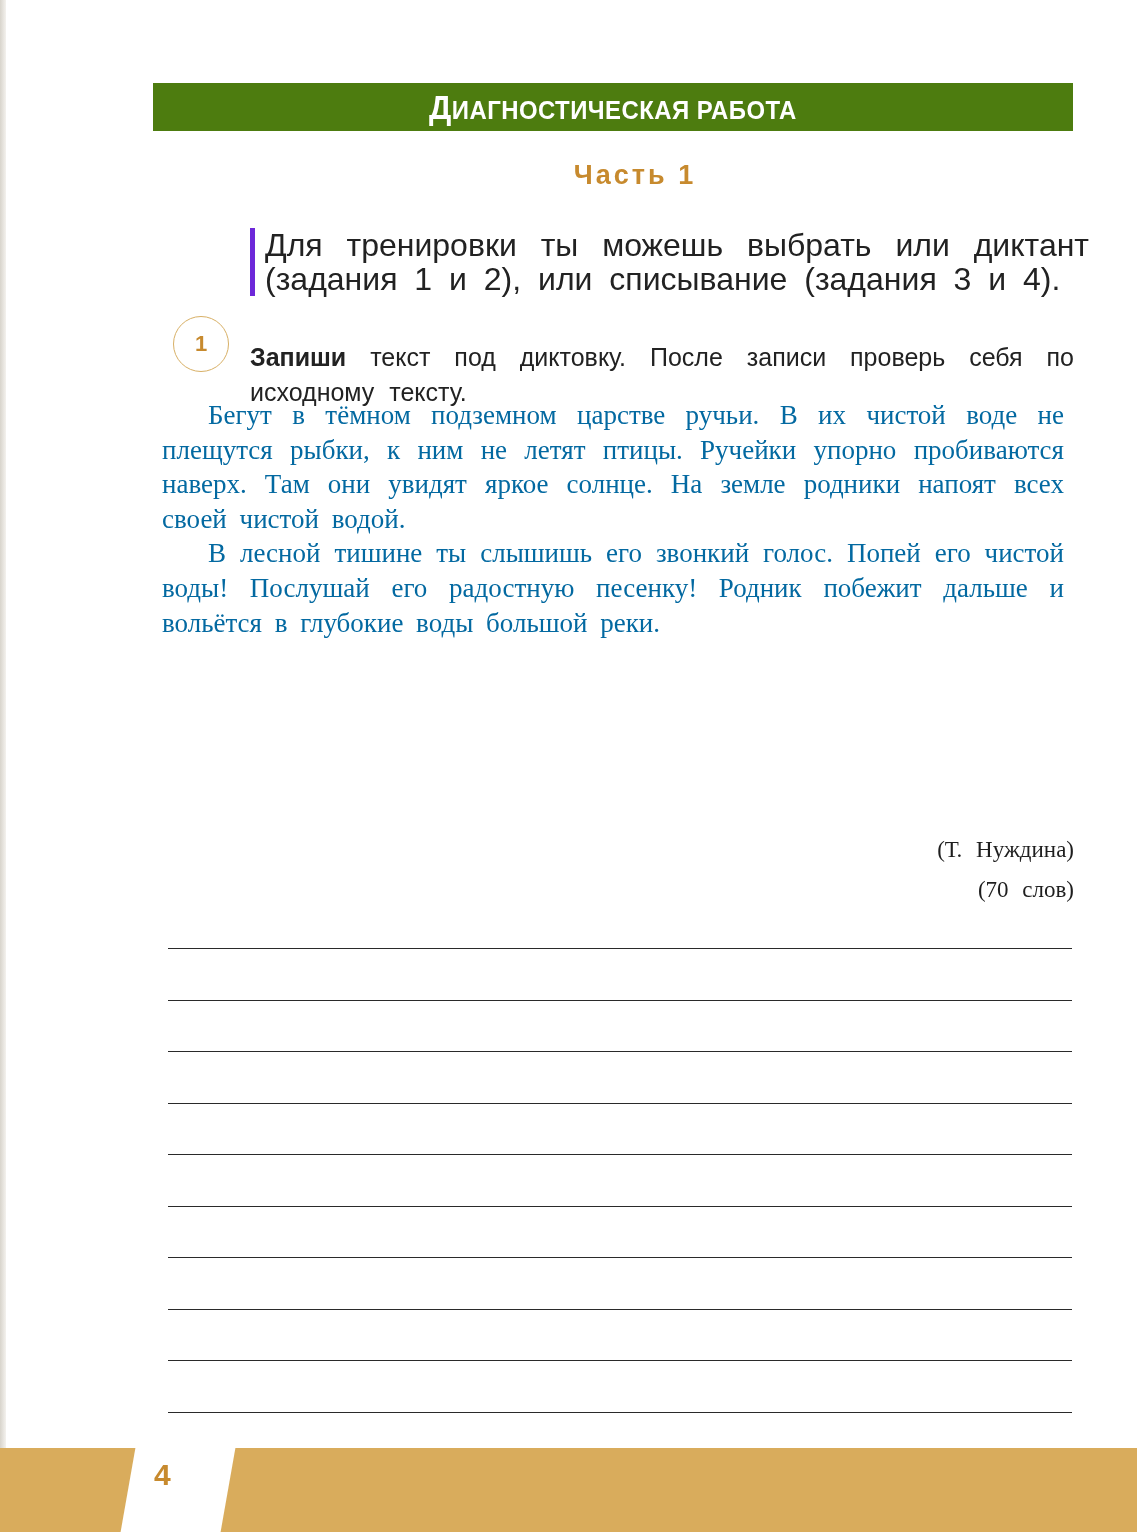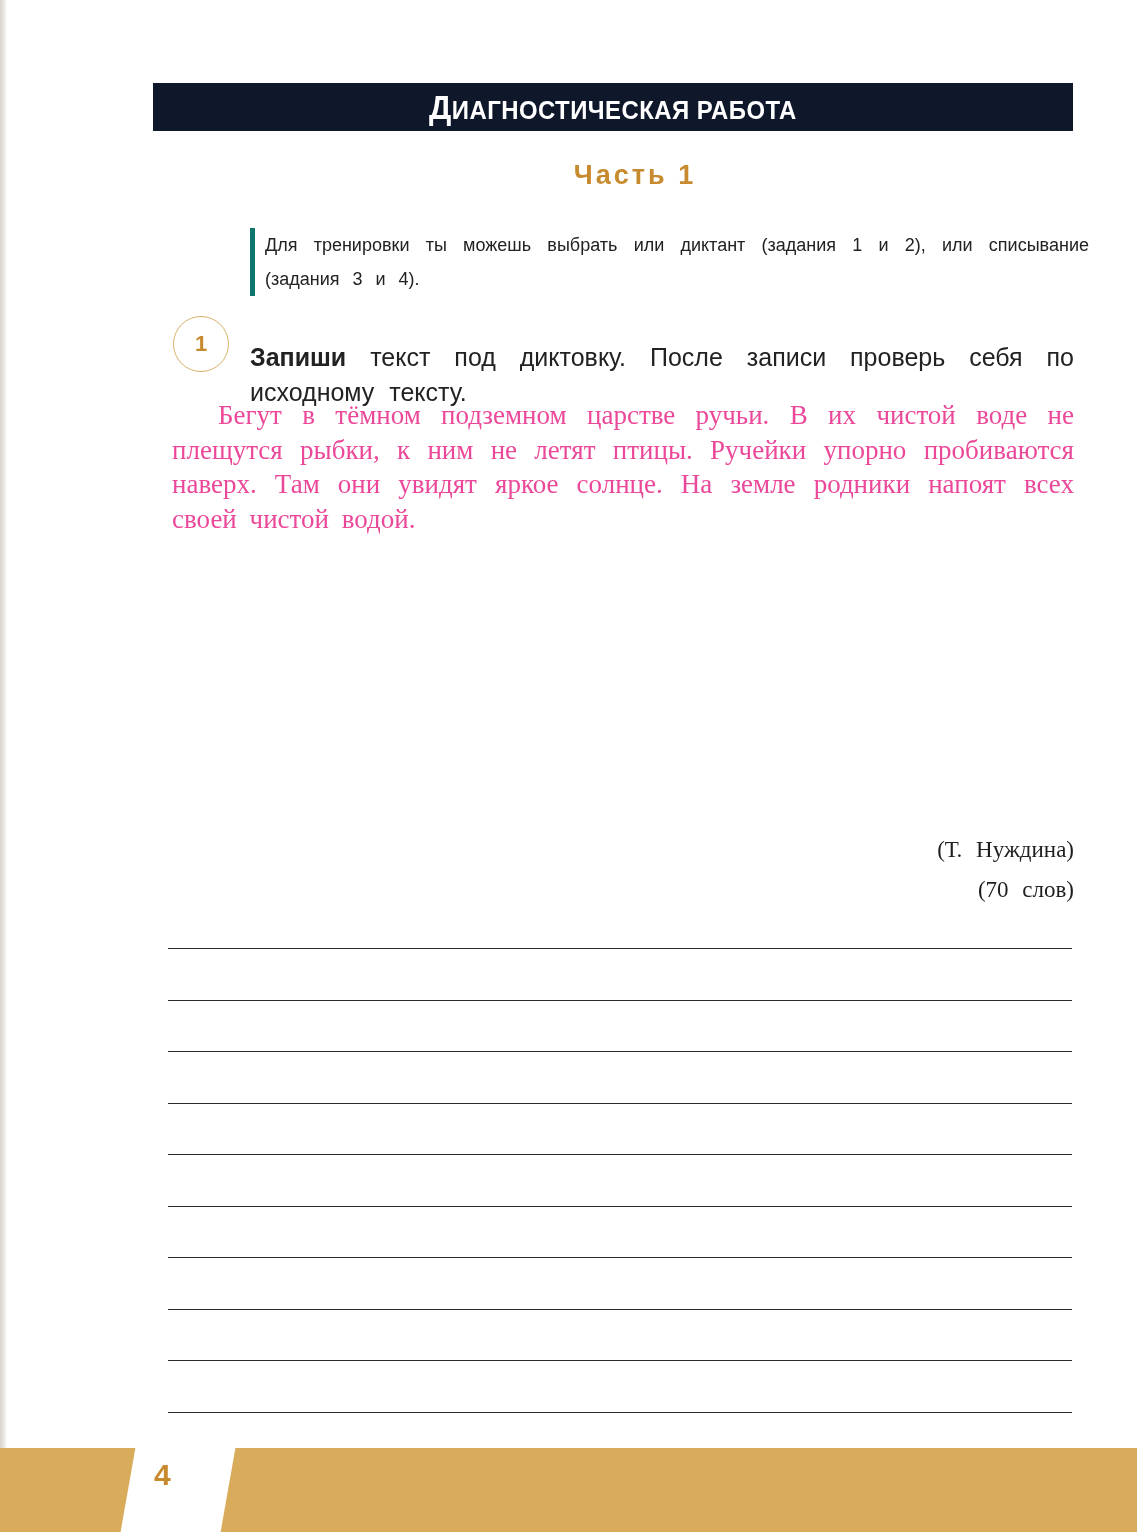--- a/index.html
+++ b/index.html
@@ -1,26 +1,26 @@
 <!DOCTYPE html>
 <html><head>
 <meta charset="utf-8">
 <style>
   html, body { margin:0; padding:0; }
   body { width:1137px; height:1532px; background:#ffffff; position:relative; overflow:hidden; font-family:"Liberation Sans", sans-serif; }
   .page-edge { position:absolute; left:0; top:0; width:6px; height:1532px; background:linear-gradient(to right,#d8d4cc,#f4f2ee); }
-  .header-bar { position:absolute; left:153px; top:83px; width:920px; height:48px; background:#0f172a; display:flex; align-items:center; justify-content:center; }
+  .header-bar { position:absolute; left:153px; top:83px; width:920px; height:48px; background:#4d7c0f; display:flex; align-items:center; justify-content:center; }
   .header-title { color:#ffffff; font-family:"Liberation Sans", sans-serif; font-weight:bold; font-size:26px; letter-spacing:0.5px; transform:scaleX(0.92); }
   .header-title .cap { font-size:34px; }
   .part-title { position:absolute; left:0; width:1270px; top:160px; text-align:center; color:#c78a2e; font-weight:bold; font-size:27px; letter-spacing:3px; }
-  .note { position:absolute; left:250px; top:228px; width:824px; border-left:5px solid #0f766e; padding-left:10px; font-size:18px; line-height:34px; color:#222; text-align:justify; word-spacing:8px; }
+  .note { position:absolute; left:250px; top:228px; width:824px; border-left:5px solid #6d28d9; padding-left:10px; font-size:32px; line-height:34px; color:#222; text-align:justify; word-spacing:8px; }
   .task-badge { position:absolute; left:173px; top:316px; width:54px; height:54px; border:1.5px solid #d8b066; border-radius:50%; display:flex; align-items:center; justify-content:center; color:#c78a2e; font-weight:bold; font-size:22px; }
   .task-text { position:absolute; left:250px; top:340px; width:824px; font-size:25px; line-height:35px; color:#222; text-align:justify; word-spacing:8px; }
   .task-text b { font-weight:bold; }
-  .dictation { position:absolute; left:172px; top:398px; width:902px; font-family:"Liberation Serif", serif; font-size:27px; line-height:34.6px; color:#ec4899; }
+  .dictation { position:absolute; left:162px; top:398px; width:902px; font-family:"Liberation Serif", serif; font-size:27px; line-height:34.6px; color:#0369a1; }
   .dictation p { margin:0; text-indent:46px; text-align:justify; text-align-last:left; word-spacing:6px; }
   .attrib { position:absolute; right:63px; top:830px; text-align:right; font-family:"Liberation Serif", serif; font-size:23px; line-height:40px; color:#1e1e1e; word-spacing:8px; }
   .lines { position:absolute; left:168px; top:948px; width:904px; }
   .write-line { height:51.5px; border-bottom:1.6px solid #2a2a2a; box-sizing:border-box; }
   .write-line:first-child { height:0; }
   .footer-bar { position:absolute; left:0; top:1448px; width:1137px; height:84px; background:#d9ac5c; }
   .footer-gap { position:absolute; left:128px; top:1440px; width:100px; height:100px; background:#ffffff; transform:skewX(-10deg); }
   .page-number { position:absolute; left:154px; top:1458px; color:#c78a2e; font-weight:bold; font-size:30px; }
 </style>
 </head>
@@ -34,20 +34,21 @@
 
 <div class="part-title">Часть 1</div>
 
 <div class="note">Для тренировки ты можешь выбрать или диктант (задания 1 и 2), или списывание (задания 3 и 4).</div>
 
 <div class="task-badge">1</div>
 <div class="task-text"><b>Запиши</b><span> текст под диктовку. После записи проверь себя по исходному тексту.</span></div>
 
 <div class="dictation">
   <p>Бегут в тёмном подземном царстве ручьи. В их чистой воде не плещутся рыбки, к ним не летят птицы. Ручейки упорно пробиваются наверх. Там они увидят яркое солнце. На земле родники напоят всех своей чистой водой.</p>
+  <p>В лесной тишине ты слышишь его звонкий голос. Попей его чистой воды! Послушай его радостную песенку! Родник побежит дальше и вольётся в глубокие воды большой реки.</p>
 </div>
 
 <div class="attrib">
   <div>(Т. Нуждина)</div>
   <div>(70 слов)</div>
 </div>
 
 <div class="lines">
   <div class="write-line"></div>
   <div class="write-line"></div>

